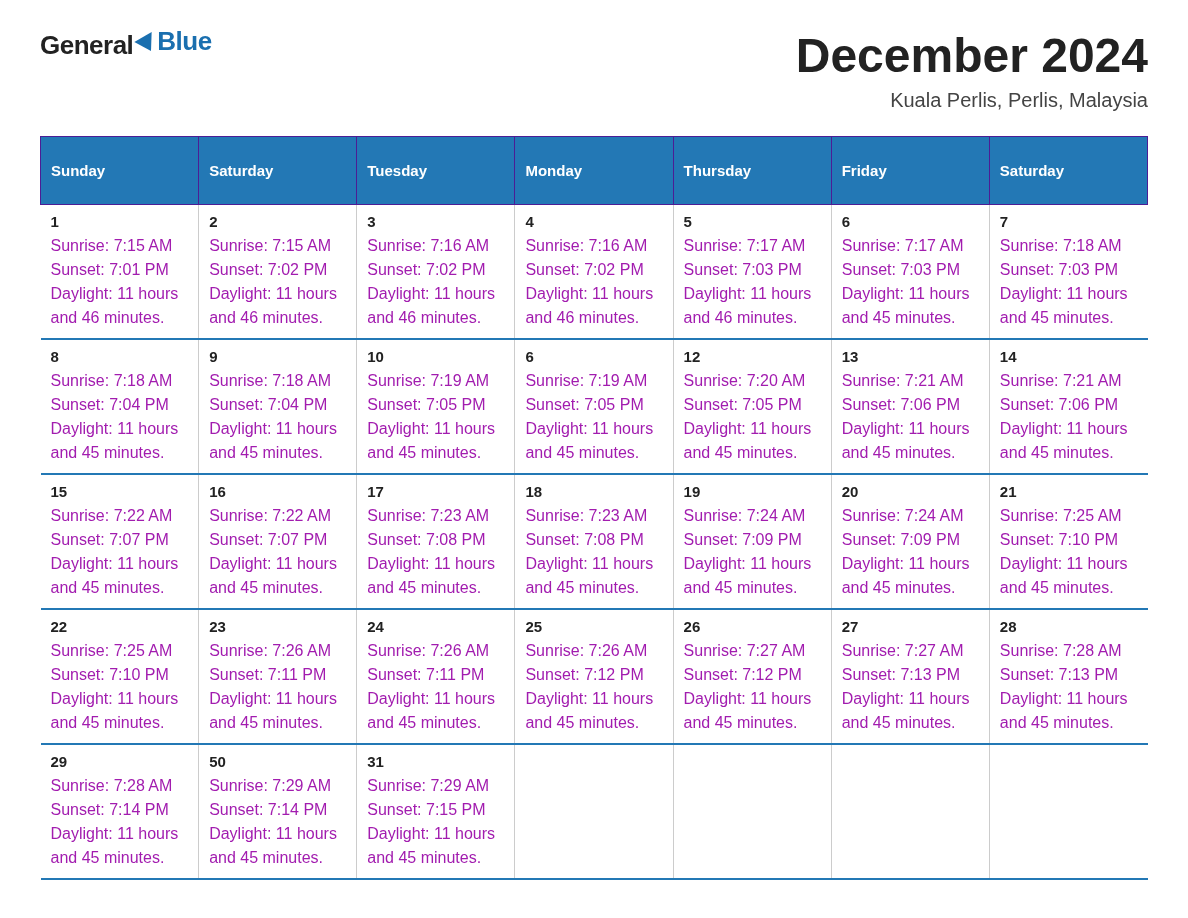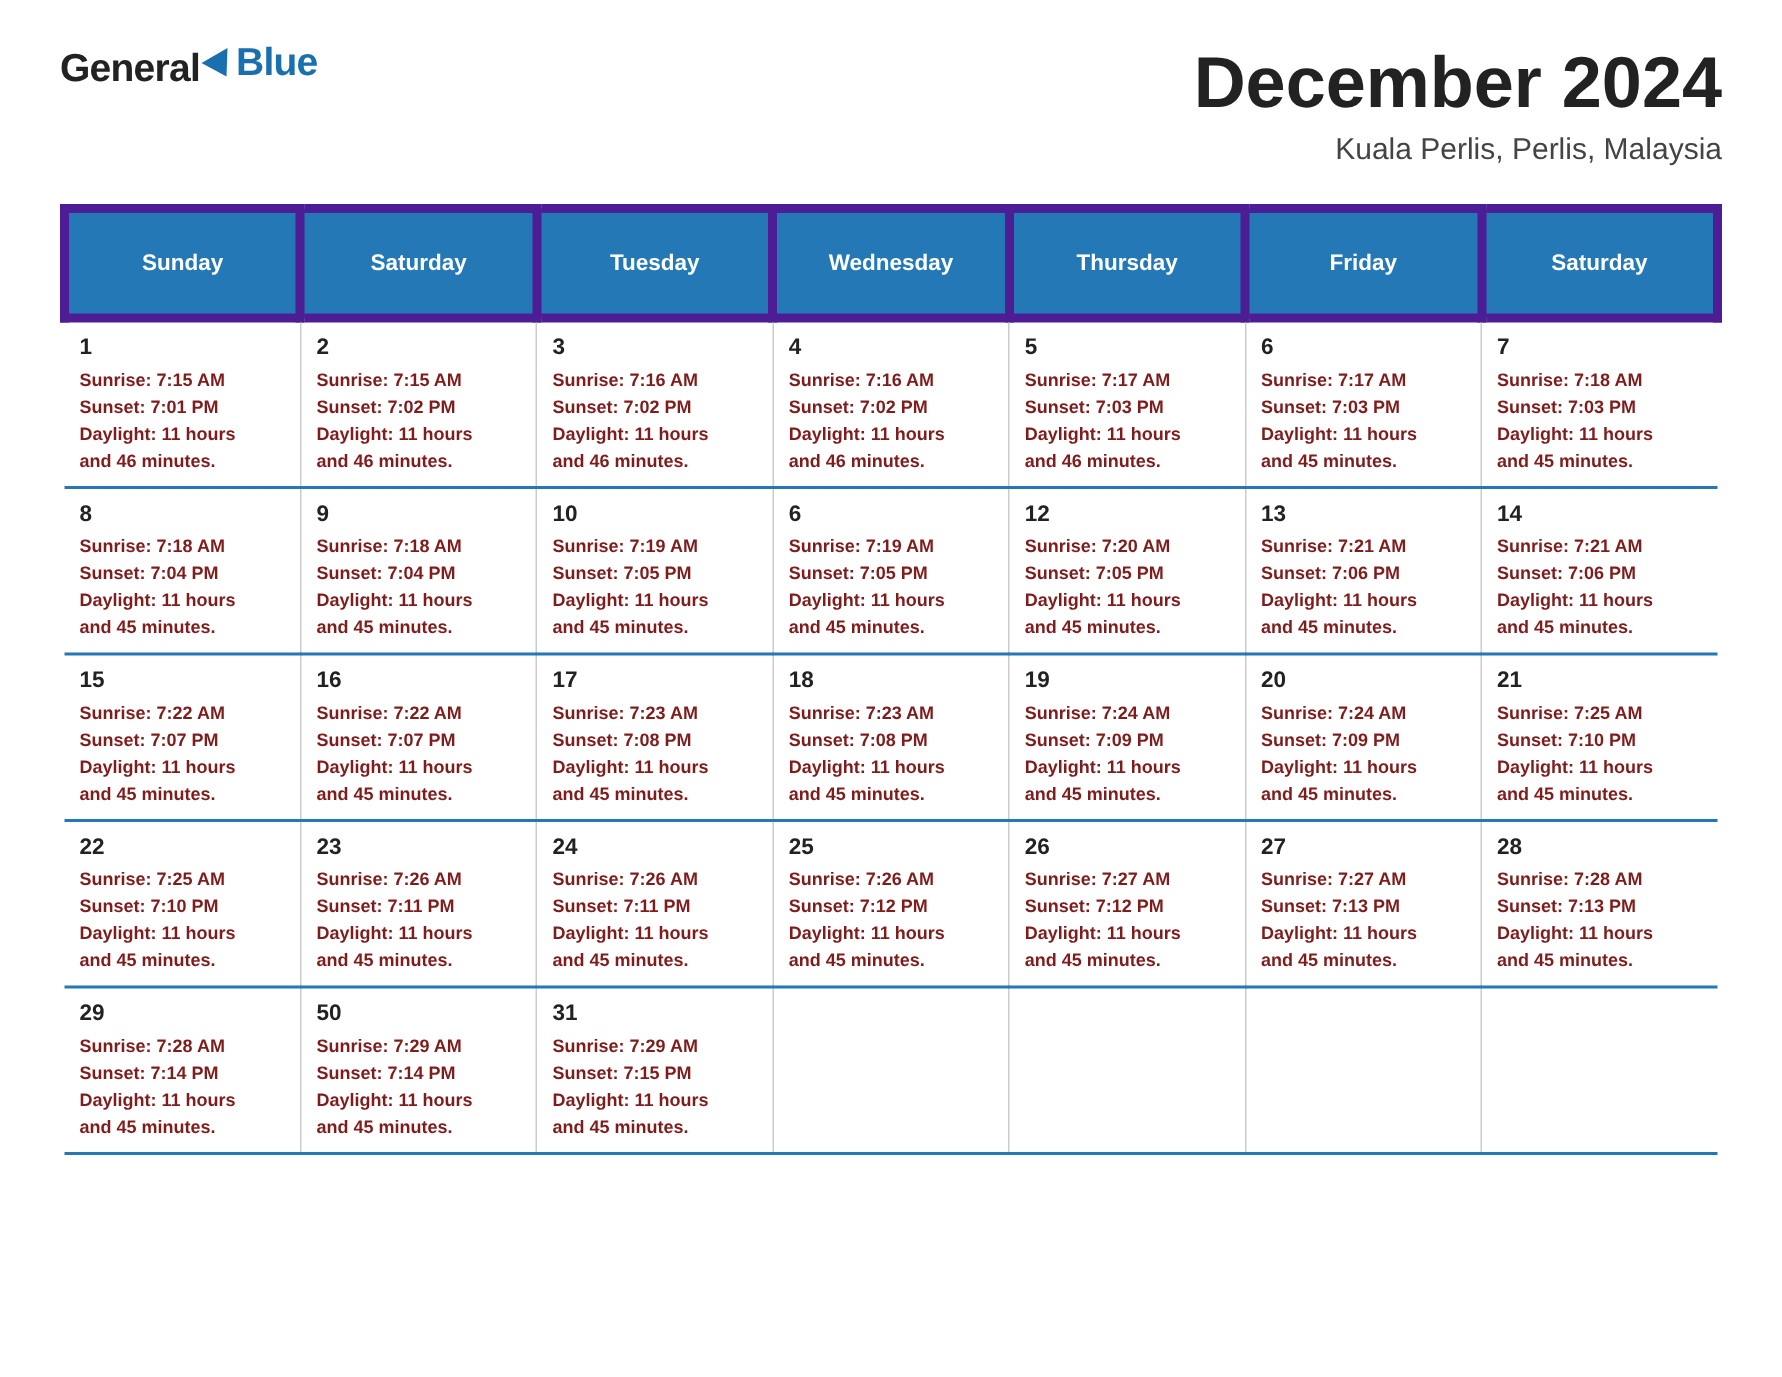--- a/index.html
+++ b/index.html
@@ -66,22 +66,22 @@
       table-layout: fixed;
     }
     thead tr {
       background-color: #2378b5;
     }
     thead th {
       color: #fff;
       font-size: 15px;
       font-weight: bold;
       padding: 25px 10px;
-      text-align: center;
-      border: 6px solid #4c1d95;
+      text-align: left;
+      border: 1px solid #4c1d95;
     }
     tbody tr {
       border-bottom: 2px solid #2378b5;
     }
     tbody td {
       vertical-align: top;
       padding: 8px 10px;
       font-size: 13px;
       color: #222;
       border-right: 1px solid #ccc;
@@ -90,24 +90,23 @@
     tbody td:last-child {
       border-right: none;
     }
     .day-num {
       font-size: 15px;
       font-weight: bold;
       margin-bottom: 4px;
       display: block;
     }
     .day-info {
-      font-size: 12px;
+      font-size: 16px;
       line-height: 1.5;
-      color: #7f1d1d;
-      font-weight: bold;
+      color: #a21caf;
     }
     .empty-cell {
       background: #fff;
     }
   </style>
 </head>
 <body>
 
 <div class="header">
   <div class="logo">
@@ -122,21 +121,21 @@
     <div class="location">Kuala Perlis, Perlis, Malaysia</div>
   </div>
 </div>
 
 <table>
   <thead>
     <tr>
     <th>Sunday</th>
         <th>Saturday</th>
         <th>Tuesday</th>
-        <th>Wednesday</th>
+        <th>Monday</th>
         <th>Thursday</th>
         <th>Friday</th>
         <th>Saturday</th>
       </tr>
   </thead>
   <tbody id="calendar-body">
   <tr>
         <td>
           <span class="day-num">1</span>
         <div class="day-info">

